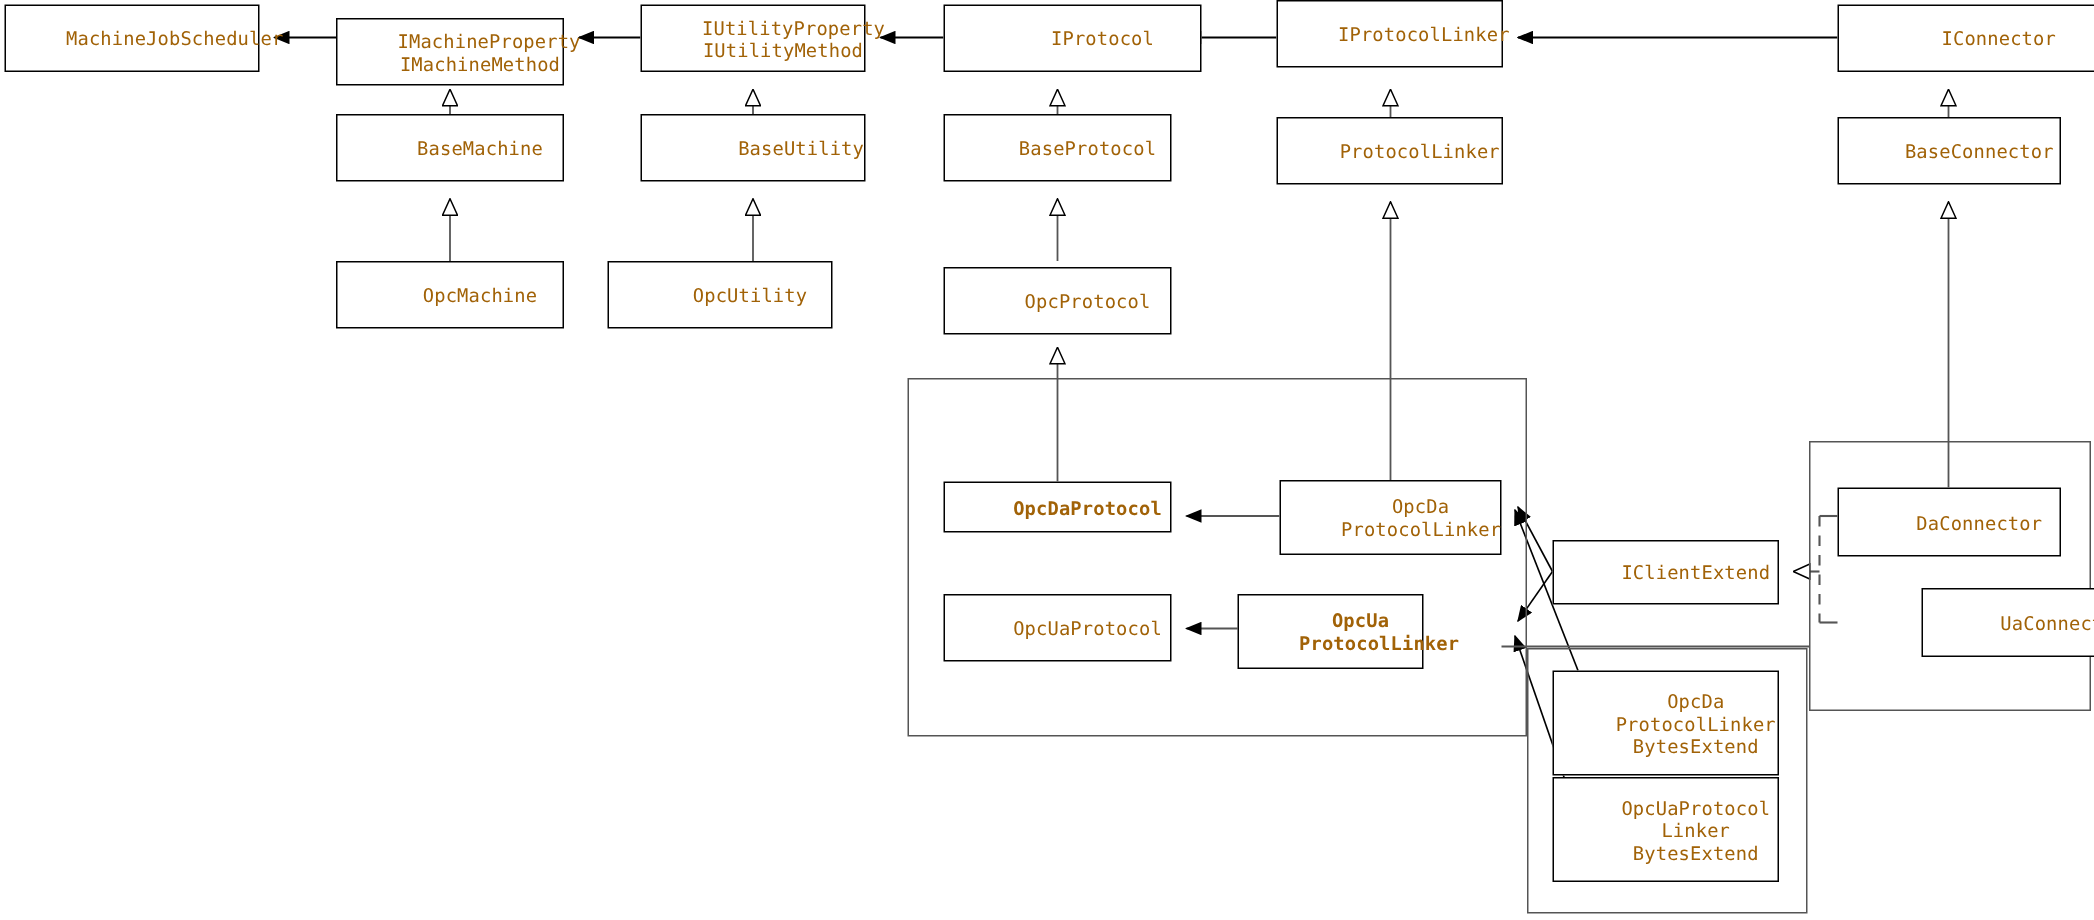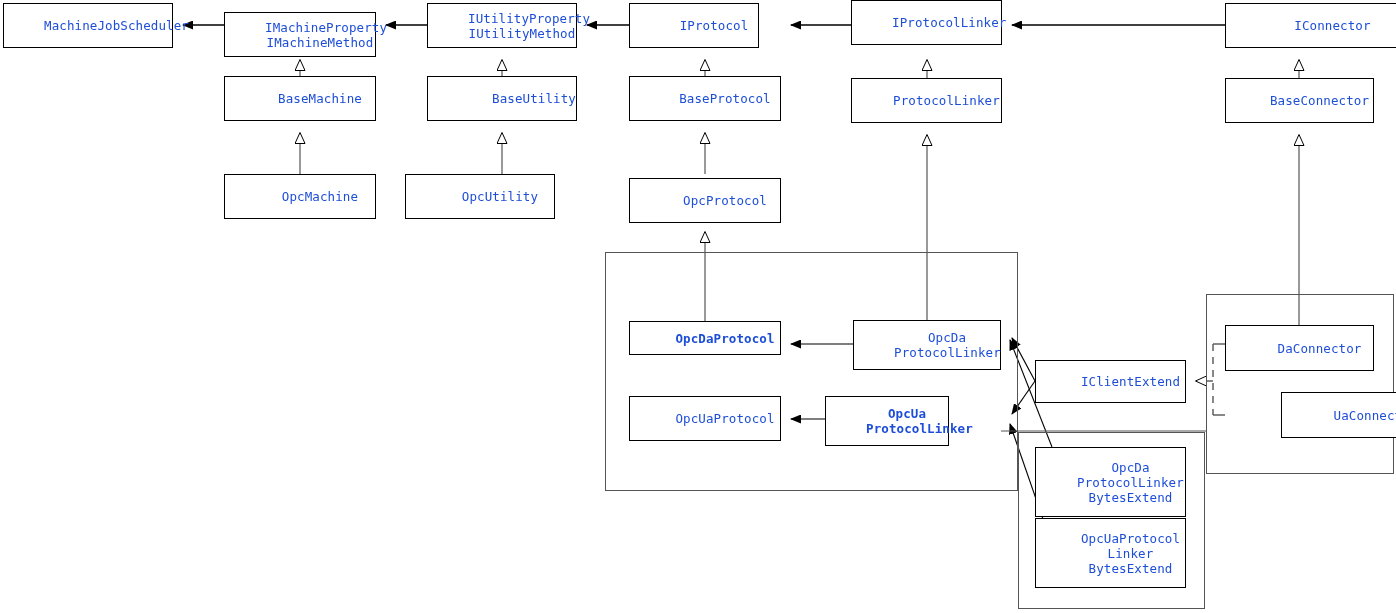--- a/index.html
+++ b/index.html
@@ -4,21 +4,21 @@
 <title>UML Class Diagram</title>
 <style>
   html,body{margin:0;padding:0;background:#ffffff;}
   body{width:1396px;height:613px;overflow:hidden;
        font-family:"DejaVu Sans Mono","Liberation Mono",monospace;}
   #stage{position:relative;width:1396px;height:613px;background:#fff;}
   #edges{position:absolute;left:0;top:0;width:1396px;height:613px;}
   .node{position:absolute;box-sizing:border-box;border:1px solid #000;
         background:#ffffff;display:flex;align-items:center;
         justify-content:center;text-align:center;
-        font-size:12.5px;line-height:15px;color:#1d4ed8;
+        font-size:12.5px;line-height:15px;color:#a16207;
         letter-spacing:0.1px;white-space:pre-line;z-index:4;padding-left:40px;}
   .group{position:absolute;box-sizing:border-box;border:1px solid #555;
          background:transparent;z-index:1;}
   .nlabel{display:block;width:100%;}
 </style>
 </head>
 <body>
 
 <div id="stage">
 
@@ -87,21 +87,21 @@
   <div class="group" style="left: 605px; top: 252px; width: 413px; height: 239px; border-color: rgb(85, 85, 85);"></div>
   <div class="group" style="left: 1018px; top: 432px; width: 187px; height: 177px; border-color: rgb(85, 85, 85);"></div>
   <div class="group" style="left: 1206px; top: 294px; width: 188px; height: 180px; border-color: rgb(85, 85, 85);"></div>
 
   <div id="nodes">
       <div class="node" style="left: 3px; top: 3px; width: 170px; height: 45px; border-color: rgb(0, 0, 0); background: rgb(255, 255, 255);"><span class="nlabel">MachineJobScheduler</span></div>
       <div class="node" style="left: 224px; top: 12px; width: 152px; height: 45px; border-color: rgb(0, 0, 0); background: rgb(255, 255, 255);"><span class="nlabel">IMachineProperty
 IMachineMethod</span></div>
       <div class="node" style="left: 427px; top: 3px; width: 150px; height: 45px; border-color: rgb(0, 0, 0); background: rgb(255, 255, 255);"><span class="nlabel">IUtilityProperty
 IUtilityMethod</span></div>
-      <div class="node" style="left: 629px; top: 3px; width: 130px; height: 45px; border-color: rgb(0, 0, 0); background: rgb(255, 255, 255);"><span class="nlabel">IProtocol</span></div>
+      <div class="node" style="left: 629px; top: 3px; width: 172px; height: 45px; border-color: rgb(0, 0, 0); background: rgb(255, 255, 255);"><span class="nlabel">IProtocol</span></div>
       <div class="node" style="left: 851px; top: 0; width: 151px; height: 45px; border-color: rgb(0, 0, 0); background: rgb(255, 255, 255);"><span class="nlabel">IProtocolLinker</span></div>
       <div class="node" style="left: 1225px; top: 3px; width: 175px; height: 45px; border-color: rgb(0, 0, 0); background: rgb(255, 255, 255); justify-content: flex-end;"><span class="nlabel">IConnector</span></div>
       <div class="node" style="left: 224px; top: 76px; width: 152px; height: 45px; border-color: rgb(0, 0, 0); background: rgb(255, 255, 255);"><span class="nlabel">BaseMachine</span></div>
       <div class="node" style="left: 427px; top: 76px; width: 150px; height: 45px; border-color: rgb(0, 0, 0); background: rgb(255, 255, 255); text-align: right;"><span class="nlabel">BaseUtility</span></div>
       <div class="node" style="left: 629px; top: 76px; width: 152px; height: 45px; border-color: rgb(0, 0, 0); background: rgb(255, 255, 255);"><span class="nlabel">BaseProtocol</span></div>
       <div class="node" style="left: 851px; top: 78px; width: 151px; height: 45px; border-color: rgb(0, 0, 0); background: rgb(255, 255, 255);"><span class="nlabel">ProtocolLinker</span></div>
       <div class="node" style="left: 1225px; top: 78px; width: 149px; height: 45px; border-color: rgb(0, 0, 0); background: rgb(255, 255, 255);"><span class="nlabel">BaseConnector</span></div>
       <div class="node" style="left: 224px; top: 174px; width: 152px; height: 45px; border-color: rgb(0, 0, 0); background: rgb(255, 255, 255);"><span class="nlabel">OpcMachine</span></div>
       <div class="node" style="left: 405px; top: 174px; width: 150px; height: 45px; border-color: rgb(0, 0, 0); background: rgb(255, 255, 255);"><span class="nlabel">OpcUtility</span></div>
       <div class="node" style="left: 629px; top: 178px; width: 152px; height: 45px; border-color: rgb(0, 0, 0); background: rgb(255, 255, 255);"><span class="nlabel">OpcProtocol</span></div>

